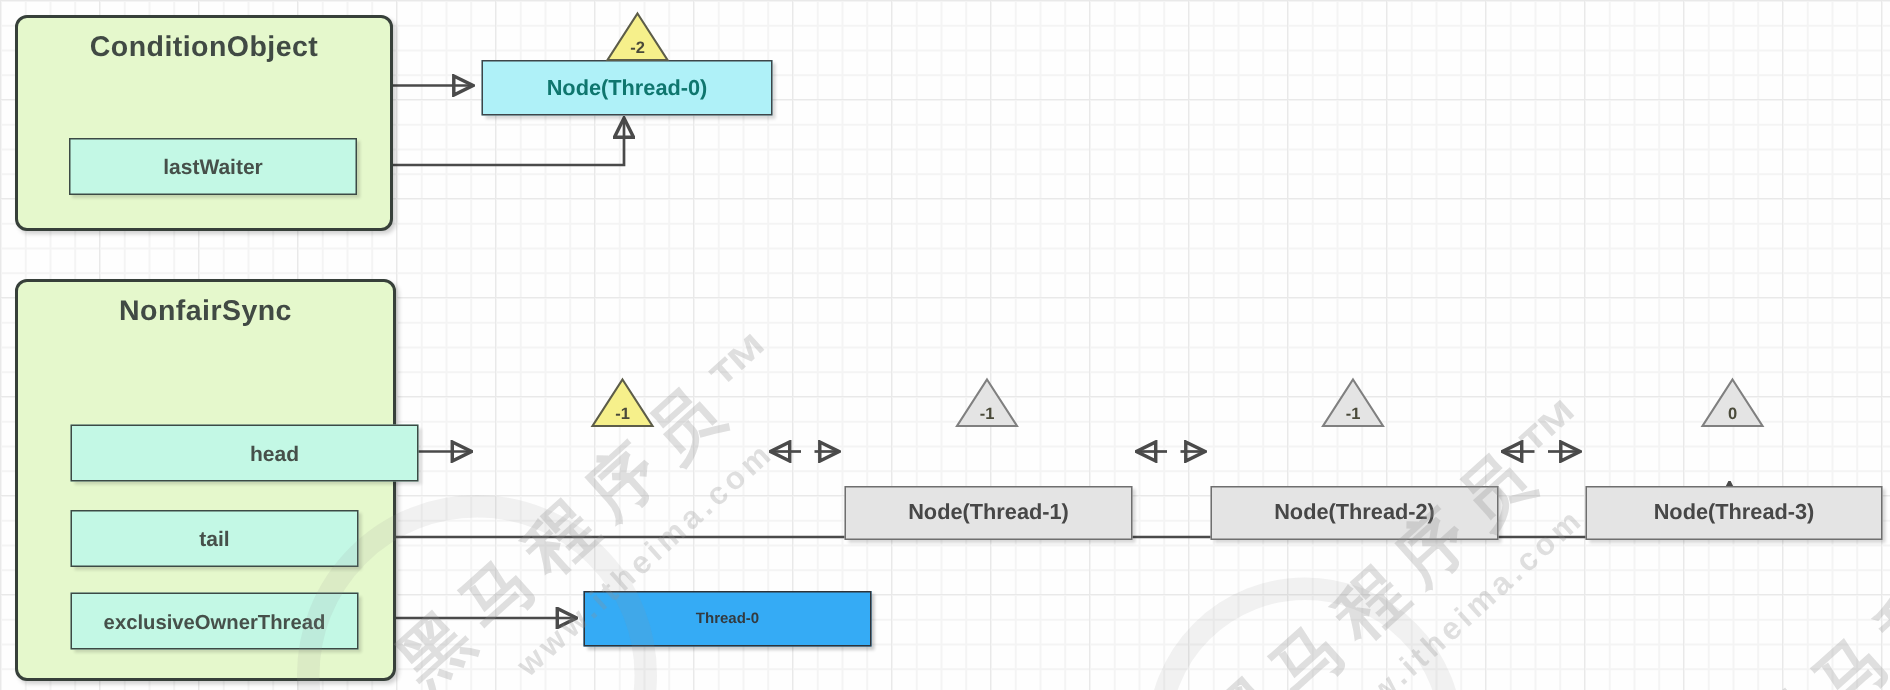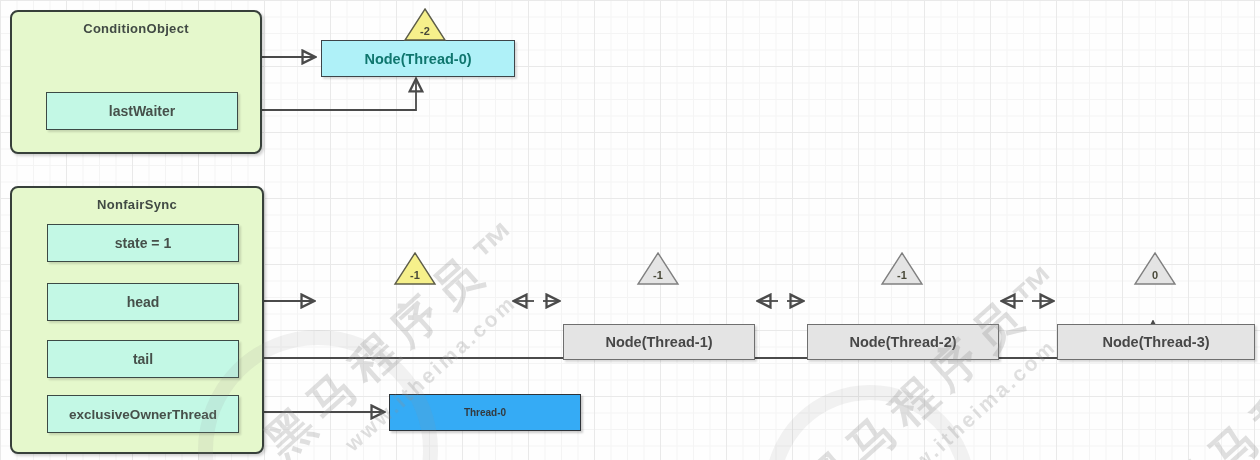--- a/index.html
+++ b/index.html
@@ -23,21 +23,21 @@
   .obj-container{
     position:absolute;
     background:#e5f8cc;
     border:2px solid #37403a;
     border-radius:8px;
     box-shadow:2px 2px 3px rgba(0,0,0,0.18);
   }
   .obj-title{
     position:absolute;left:0;right:0;top:9px;
     text-align:center;
-    font-size:13px;font-weight:bold;color:#414a44;
+    font-size:19px;font-weight:bold;color:#414a44;
     letter-spacing:.3px;
   }
   
   .field{
     position:absolute;
     background:#c3f8e5;
     border:1.6px solid #3c4a45;
     box-shadow:2px 2px 2px rgba(0,0,0,0.14);
     display:flex;align-items:center;justify-content:center;
     font-size:14px;font-weight:bold;color:#46504a;
@@ -132,22 +132,21 @@
   <div class="tri" style="left:403px;top:7px;">
     <svg width="44" height="34" viewBox="0 0 44 34">
       <polygon points="22,2 42,33 2,33" fill="#f6f08b" stroke="#5d5d49" stroke-width="1.4"></polygon>
       <text x="22" y="28" text-anchor="middle">-2</text>
     </svg>
   </div>
 
   <div class="obj-container" style="left:10px;top:186px;width:250px;height:264px;">
     <div class="obj-title">NonfairSync</div>
   </div>
-  <div class="field" style="left:47px;top:224px;width:190px;height:36px;">state = 1</div>
-  <div class="field" style="left:47px;top:283px;width:190px;height:36px;">head</div>
+  <div class="field" style="left:47px;top:283px;width:190px;height:36px;padding-left:40px;">head</div>
   <div class="field" style="left:47px;top:395px;width:190px;height:36px;font-size:13.5px;">exclusiveOwnerThread</div>
   <div class="field" style="left:47px;top:340px;width:190px;height:36px;">tail</div>
 
   <div class="node gray" style="left:563px;top:284px;width:190px;height:34px;">Node(Thread-1)</div>
   <div class="node gray" style="left:807px;top:284px;width:190px;height:34px;">Node(Thread-2)</div>
   <div class="node gray" style="left:1057px;top:284px;width:196px;height:34px;">Node(Thread-3)</div>
 
   <div class="tri" style="left:393px;top:251px;">
     <svg width="44" height="34" viewBox="0 0 44 34">
       <polygon points="22,2 42,33 2,33" fill="#f6f08b" stroke="#5d5d49" stroke-width="1.4"></polygon>

